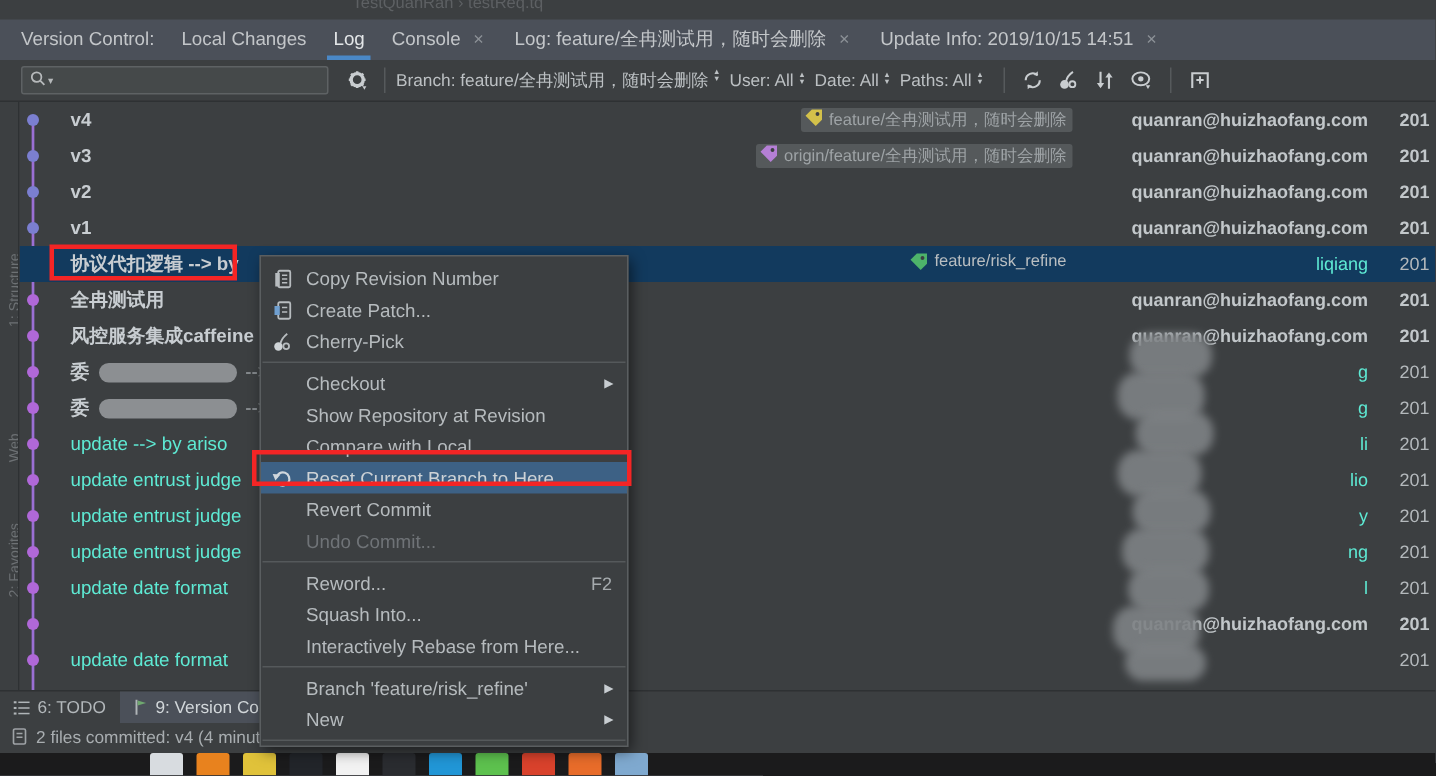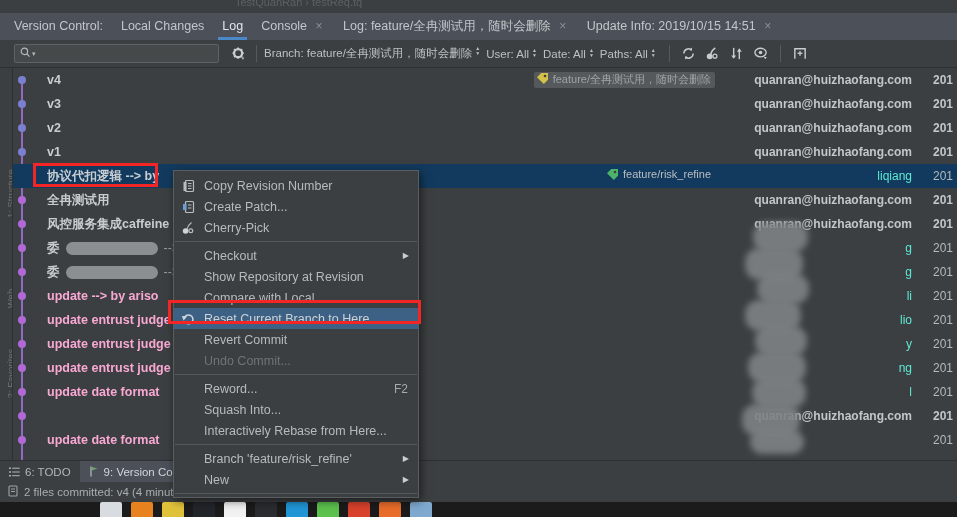--- a/index.html
+++ b/index.html
@@ -90,21 +90,21 @@
   .row {
     position: relative; height: 24px; display: flex; align-items: center;
     width: 944px;
   }
   .row.selected { background: #123a5e; }
   .subject {
     position: absolute; left: 34px; top: 0; height: 24px;
     line-height: 24px; font-size: 12.5px; color: #a9aeb2; white-space: nowrap;
   }
   .subject.bold { color: #c8cdd1; font-weight: bold; }
-  .subject.dim { color: #f9a8d4; font-weight: bold; }
+  .subject.dim { color: #5eead4; }
   .redacted {
     display: inline-block; vertical-align: middle; height: 13px;
     background: #9a9ea1; border-radius: 7px; opacity: .85;
   }
   .refchip {
     position: absolute; right: 0; top: 4px; height: 16px;
     display: flex; padding: 0 4px 0 2px;
     background: #55595b; border-radius: 2px;
     font-size: 11px; color: #9ea3a6; white-space: nowrap;
   }
@@ -325,20 +325,27 @@
             <path d="M1 5.2 L5.2 1 L12 1 L12 7.8 L7.8 12 L1 5.2 z" fill="#d3c14a"></path>
             <circle cx="9" cy="4" r="1.3" fill="#3c3f41"></circle>
           </svg>
           <span>feature/全冉测试用，随时会删除</span>
         </div>
         <div class="author">quanran@huizhaofang.com</div>
         <div class="date">201</div>
       </div>
       <div class="row" style="position: absolute; top: 24px; left: 0px;">
         <div class="subject bold"><span>v3</span></div>
+        <div class="refchip" style="right: 242px;">
+          <svg width="13" height="12" viewBox="0 0 13 12" style="margin-right: 4px;">
+            <path d="M1 5.2 L5.2 1 L12 1 L12 7.8 L7.8 12 L1 5.2 z" fill="#b57fd6"></path>
+            <circle cx="9" cy="4" r="1.3" fill="#3c3f41"></circle>
+          </svg>
+          <span>origin/feature/全冉测试用，随时会删除</span>
+        </div>
         <div class="author">quanran@huizhaofang.com</div>
         <div class="date">201</div>
       </div>
       <div class="row" style="position: absolute; top: 48px; left: 0px;">
         <div class="subject bold"><span>v2</span></div>
         <div class="author">quanran@huizhaofang.com</div>
         <div class="date">201</div>
       </div>
       <div class="row" style="position: absolute; top: 72px; left: 0px;">
         <div class="subject bold"><span>v1</span></div>

